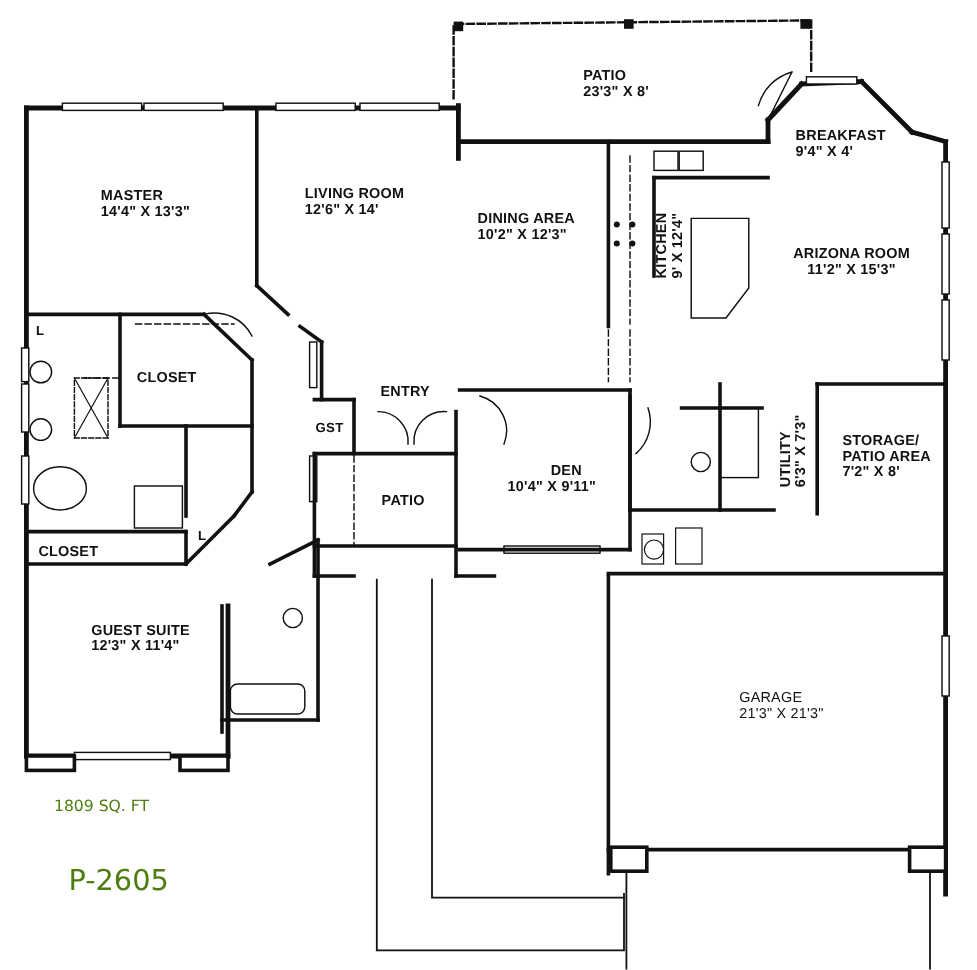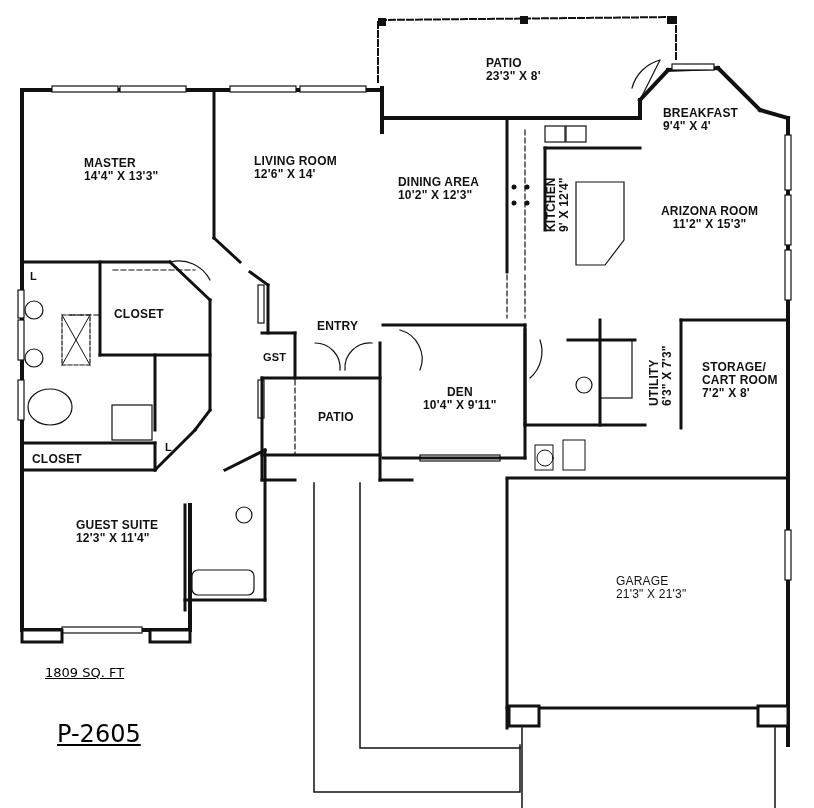--- a/index.html
+++ b/index.html
@@ -2,21 +2,21 @@
 <html><head>
 <meta charset="utf-8">
 <style>
   html,body{margin:0;padding:0;background:#fff;}
   body{width:814px;height:808px;position:relative;overflow:hidden;font-family:"Liberation Sans",sans-serif;}
   svg{position:absolute;left:0;top:0;}
   .lbl{position:absolute;font-family:"Liberation Sans",sans-serif;font-weight:bold;font-size:12px;line-height:13px;color:#111;white-space:nowrap;letter-spacing:0.2px;}
   .lbl .dim{display:block;}
   .small{font-size:11px;}
   .rot{transform:rotate(-90deg);transform-origin:left top;}
-  .plan-id{position:absolute;font-family:"DejaVu Sans",sans-serif;color:#000000;font-weight:normal;text-decoration:underline;}
+  .plan-id{position:absolute;font-family:"DejaVu Sans",sans-serif;color:#4d7c0f;font-weight:normal;}
 </style>
 </head>
 <body>
 
 <svg width="814" height="808" viewBox="0 0 814 808">
   <g fill="none" stroke="#111" stroke-linecap="square">
 
     <g stroke-dasharray="6,3" stroke-width="2">
       <line x1="380" y1="20" x2="676" y2="17"></line>
       <line x1="378" y1="22" x2="378" y2="84"></line>
@@ -215,31 +215,31 @@
 </div>
 <div class="lbl" style="left:317px;top:320px;">
   <span>ENTRY</span>
 </div>
 <div class="lbl small" style="left:263px;top:351px;">
   <span>GST</span>
 </div>
 <div class="lbl" style="left:318px;top:411px;">
   <span>PATIO</span>
 </div>
-<div class="lbl" style="left:423px;top:386px;">
+<div class="lbl" style="left:423px;top:386px;text-align:center;">
   <span class="dim" style="padding-left:24px;">DEN</span>
   <span class="dim">10'4" X 9'11"</span>
 </div>
 <div class="lbl rot" style="left:648px;top:406px;">
   <span>UTILITY</span>
   <span class="dim">6'3" X 7'3"</span>
 </div>
 <div class="lbl" style="left:702px;top:361px;">
   <span class="dim">STORAGE/</span>
-  <span class="dim">CART ROOM</span>
+  <span class="dim">PATIO AREA</span>
   <span class="dim">7'2" X 8'</span>
 </div>
 <div class="lbl" style="left:76px;top:519px;">
   <span>GUEST SUITE</span>
   <span class="dim">12'3" X 11'4"</span>
 </div>
 <div class="lbl" style="left:616px;top:575px;font-weight:normal;">
   <span>GARAGE</span>
   <span class="dim">21'3" X 21'3"</span>
 </div>

